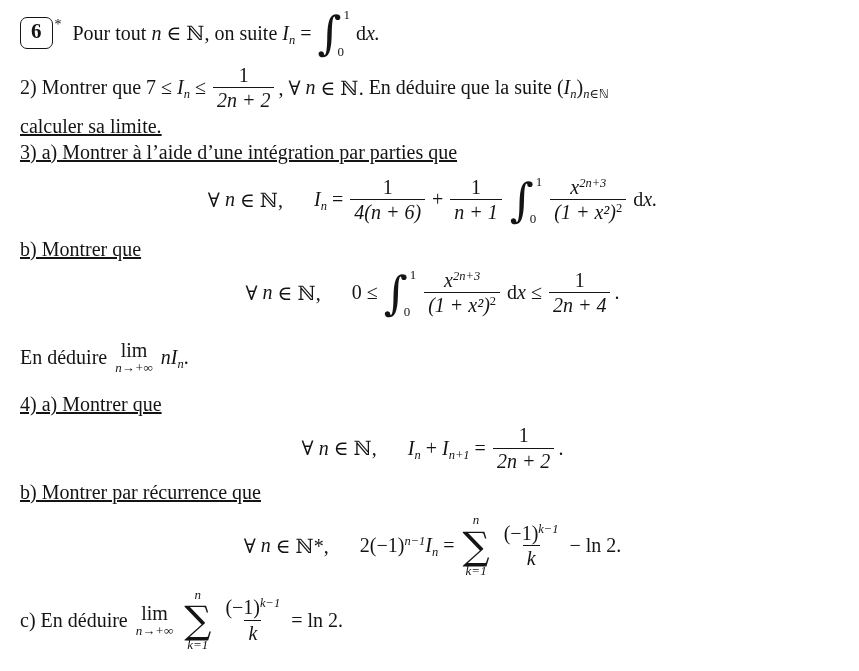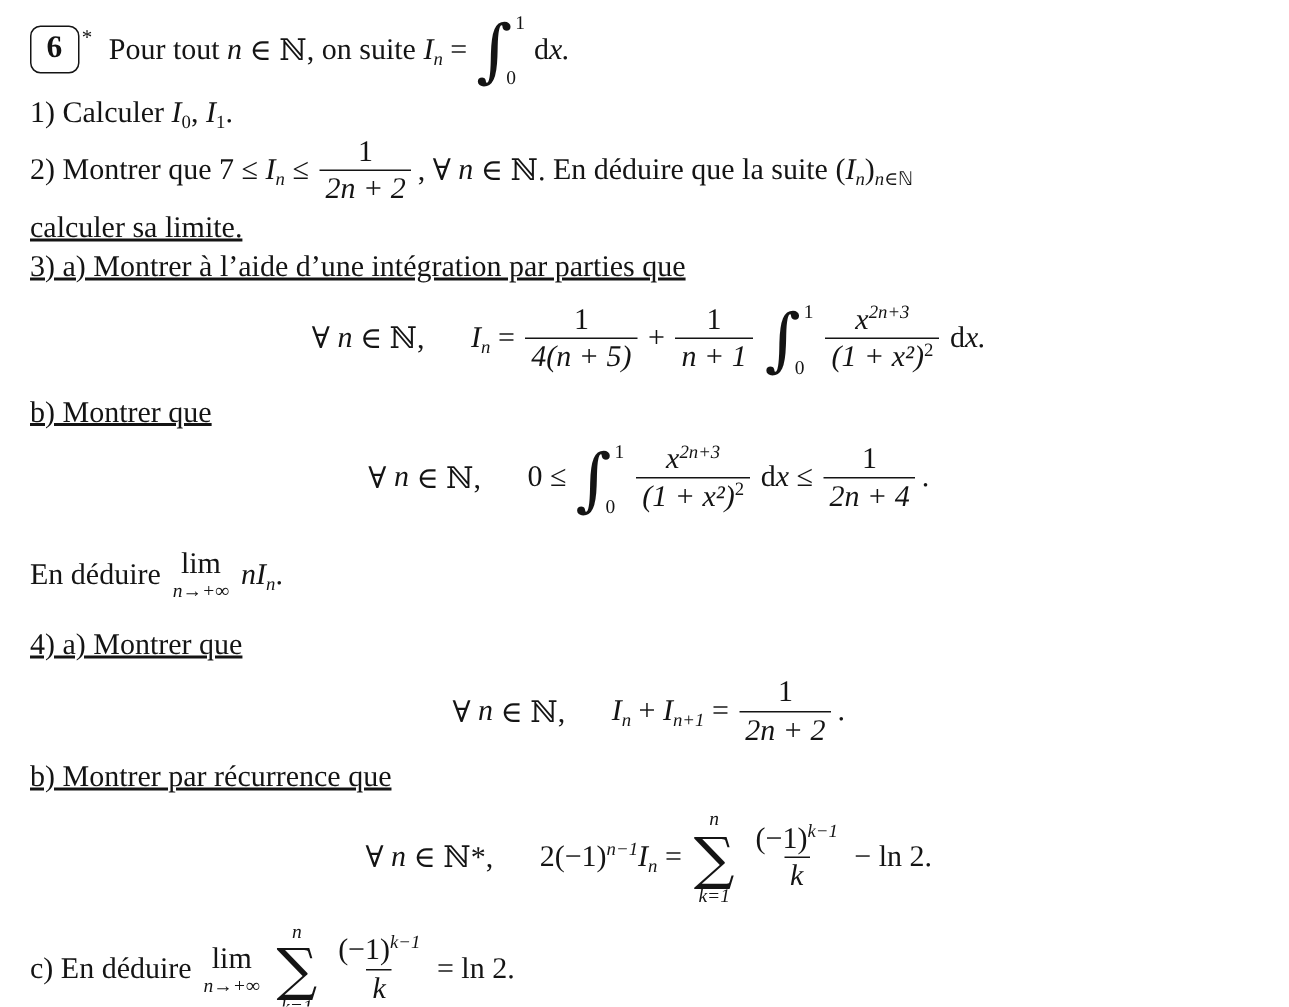--- a/index.html
+++ b/index.html
@@ -65,24 +65,20 @@
     <span class="int">
         <span class="isym">∫</span>
         <span class="ilims">
           <span class="up">1</span>
           <span class="lo">0</span>
         </span>
       </span>
     <span class="grp"><span class="t">d</span><span class="m">x.</span></span>
   </div>
 
-  <div class="row r-q1">
-    <span class="t">1) Calculer</span>
-    <span class="grp"><span class="m">I</span><sub>0</sub><span class="t">,</span> <span class="m">I</span><sub>1</sub><span class="t">.</span></span>
-  </div>
 
   <div class="row r-q2">
     <span class="t">2) Montrer que 7 ≤</span>
     <span class="grp"><span class="m">I</span><sub class="m">n</sub></span>
     <span class="t">≤</span>
     <span class="frac">
         <span class="num t">1</span>
         <span class="den m">2n + 2</span>
       </span>
     <span class="t comma">, ∀</span>
@@ -100,21 +96,21 @@
   </div>
 
   <div class="display d-1">
     <span class="t">∀</span>
     <span class="m">n</span>
     <span class="t">∈ ℕ,</span>
     <span class="grp quad"><span class="m">I</span><sub class="m">n</sub></span>
     <span class="t">=</span>
     <span class="frac">
         <span class="num t">1</span>
-        <span class="den m">4(n + 5)</span>
+        <span class="den m">4(n + 6)</span>
       </span>
     <span class="t">+</span>
     <span class="frac">
         <span class="num t">1</span>
         <span class="den m">n + 1</span>
       </span>
     <span class="int">
         <span class="isym">∫</span>
         <span class="ilims">
           <span class="up">1</span>

